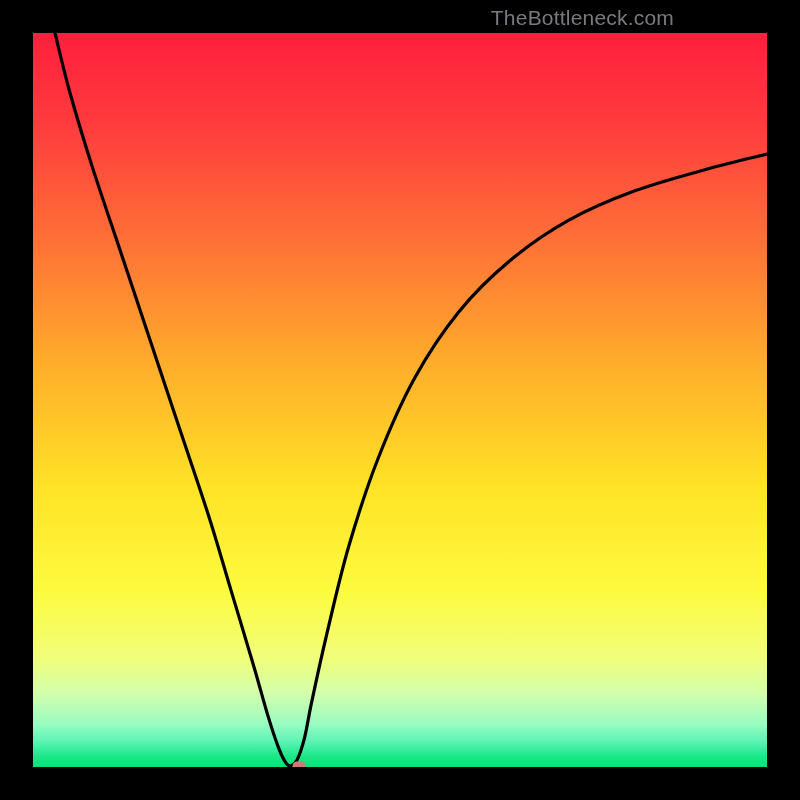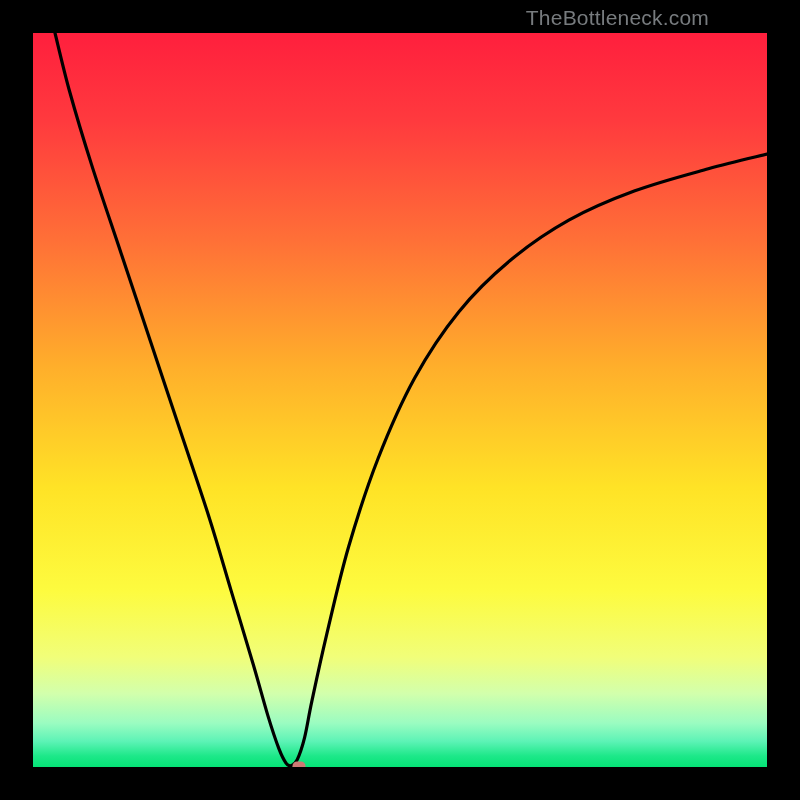--- a/index.html
+++ b/index.html
@@ -11,21 +11,20 @@
     background: #000;
     font-family: Arial, Helvetica, sans-serif;
   }
   .frame {
     position: absolute;
     left: 0;
     top: 0;
     width: 684px;
     height: 800px;
     background: #000;
-    padding-left: 35px;
   }
   .plot-area {
     position: absolute;
     left: 33px;
     top: 33px;
     width: 734px;
     height: 734px;
     overflow: hidden;
   }
   .gradient-bg {

